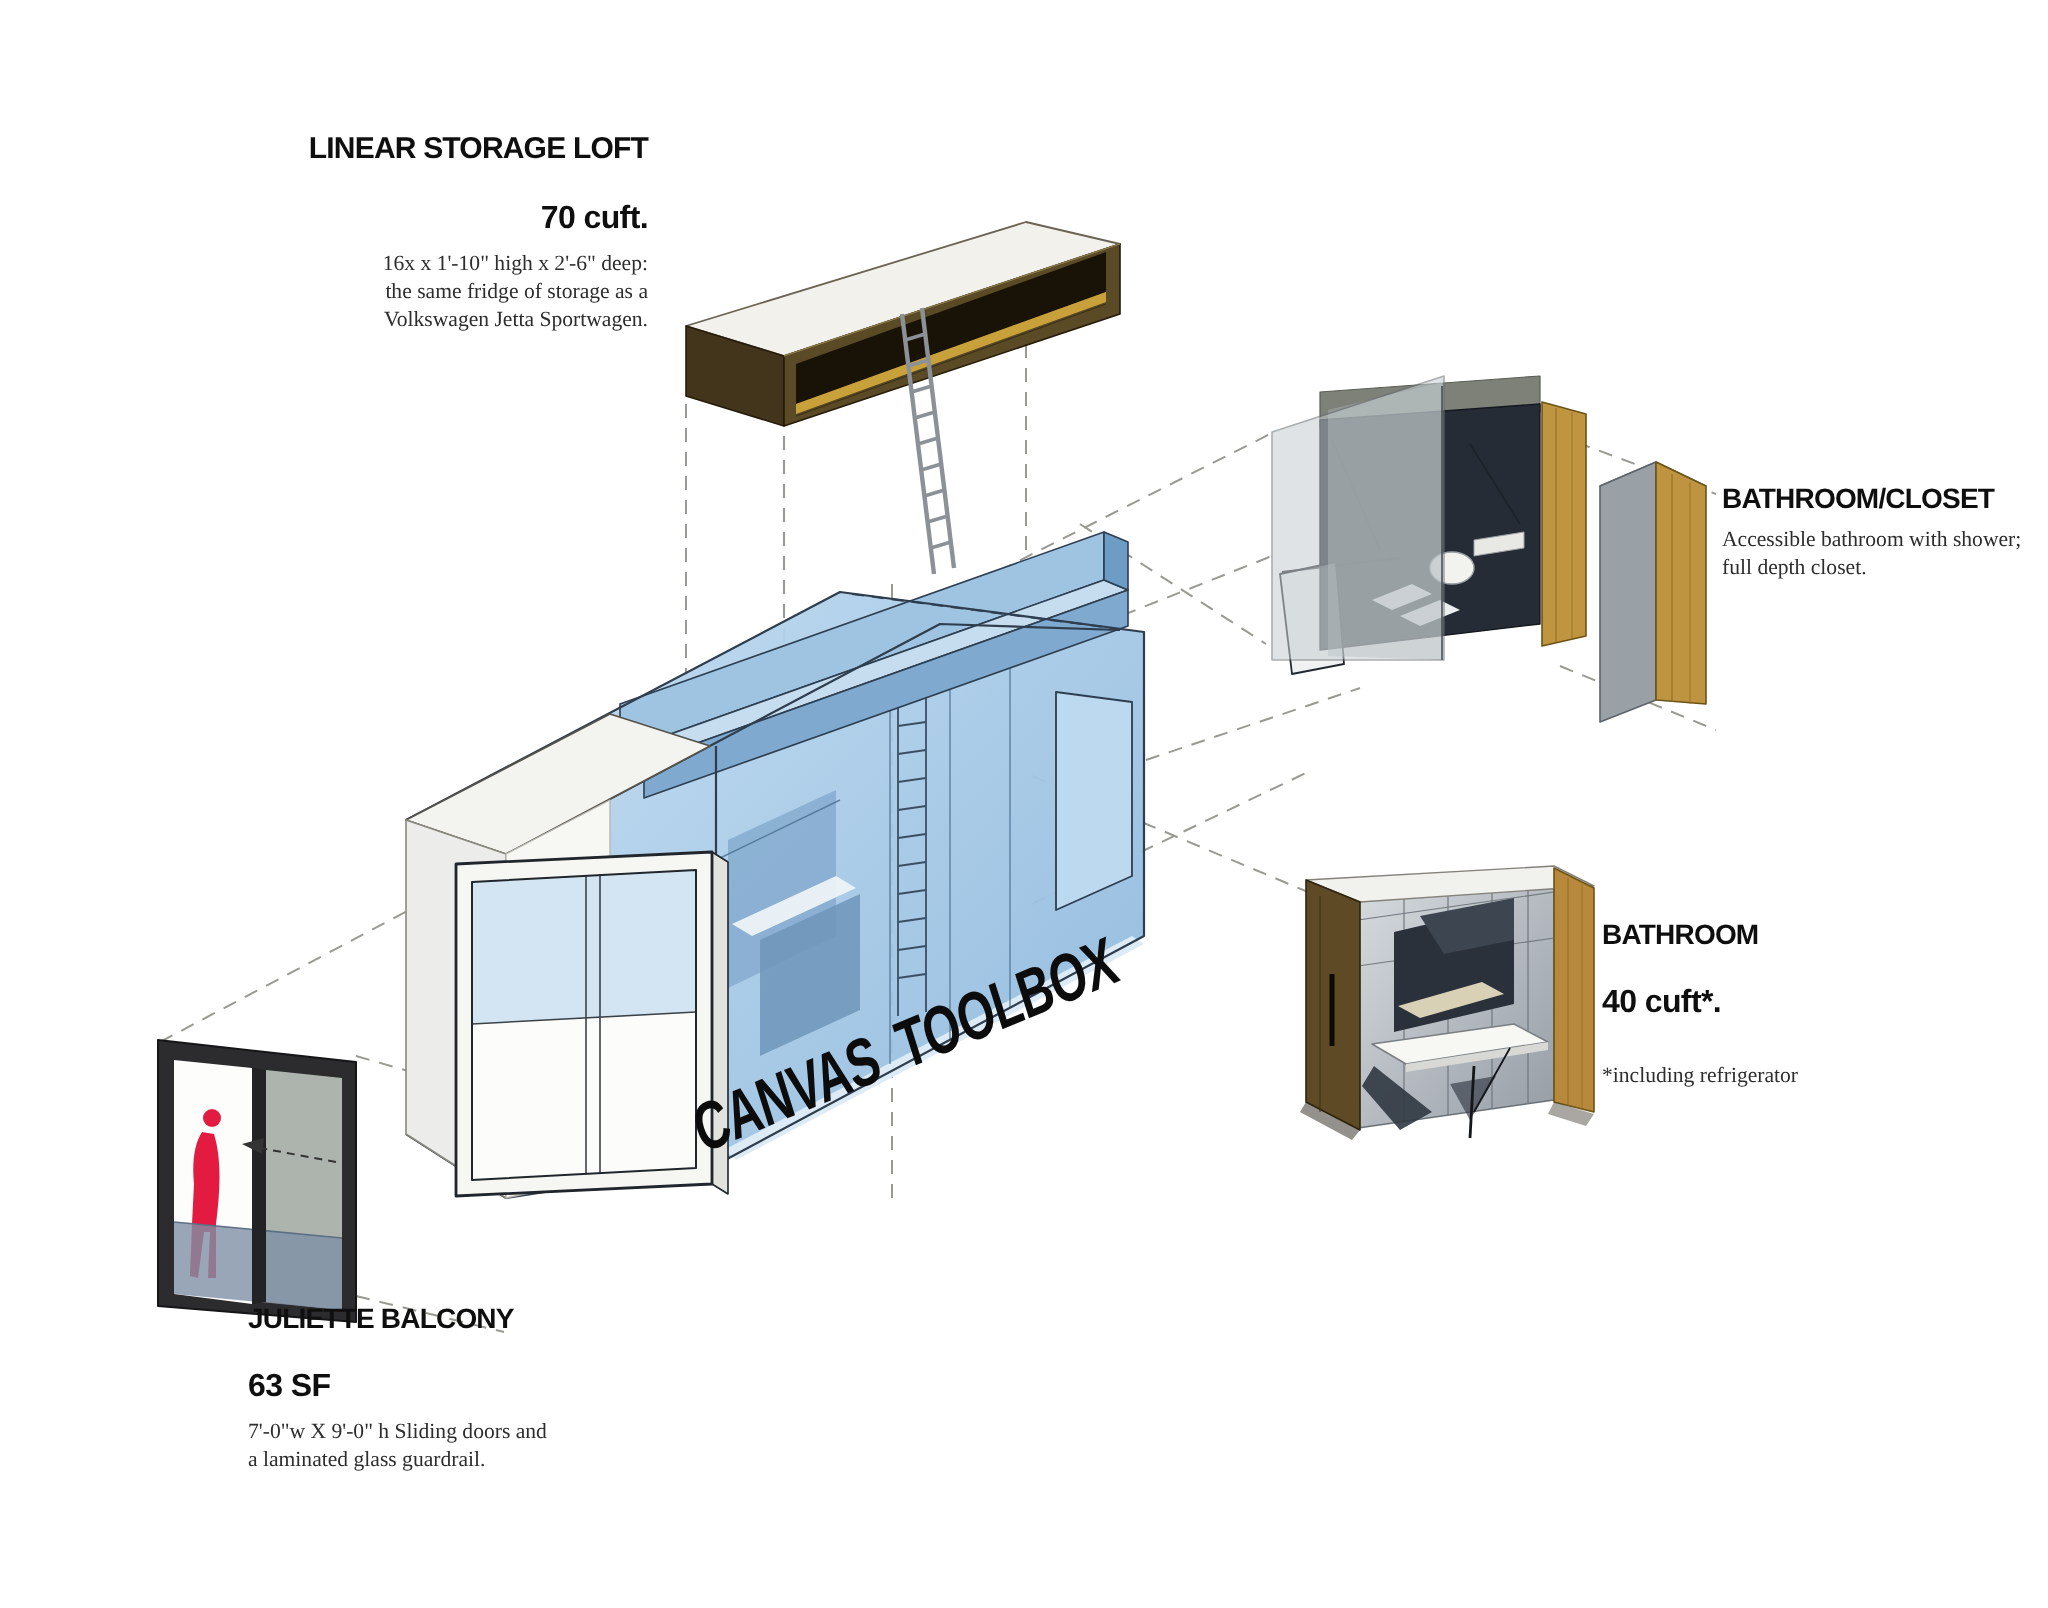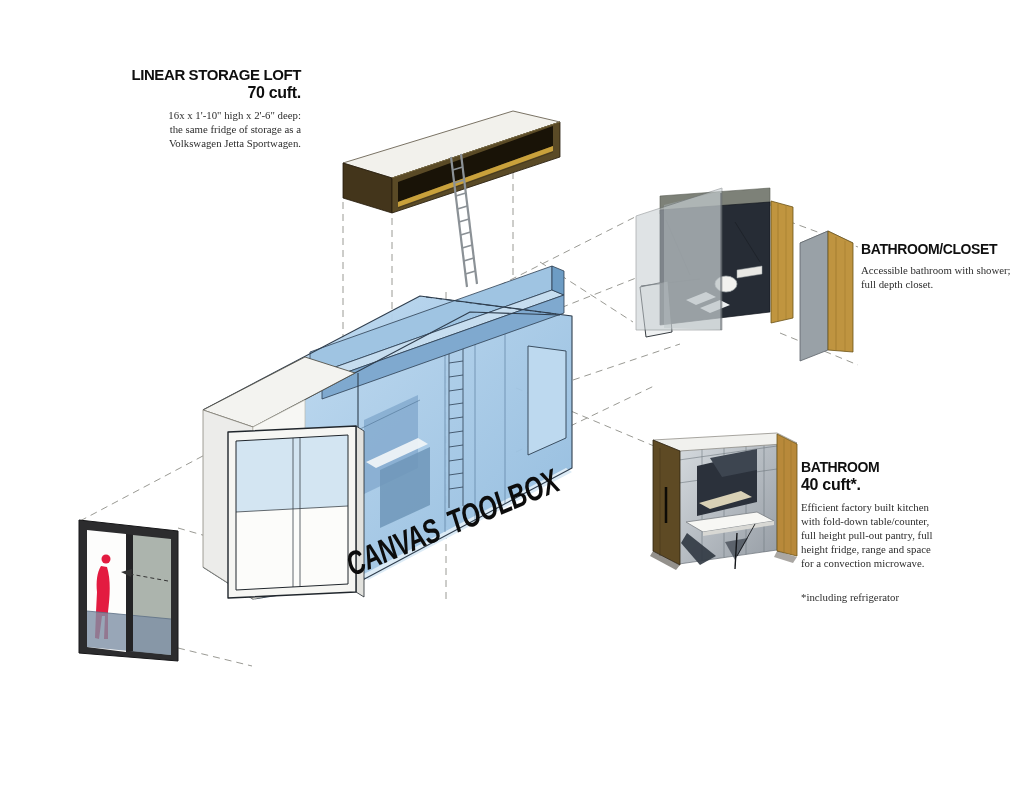--- a/index.html
+++ b/index.html
@@ -1,26 +1,26 @@
 <!DOCTYPE html>
 <html><head>
 <meta charset="utf-8">
 <style>
   html,body{margin:0;padding:0;background:#fff;}
   .stage{position:relative;width:1024px;height:804px;background:#ffffff;overflow:hidden;
          font-family:"Liberation Sans",sans-serif;}
   svg.art{position:absolute;left:0;top:0;}
   .callout{position:absolute;color:#161616;}
   .co-head{font-weight:700;font-size:14px;letter-spacing:-0.4px;line-height:1.15;color:#0f0f0f;}
-  .co-val{font-weight:700;font-size:16px;letter-spacing:-0.3px;line-height:1.1;margin-top:1px;color:#0f0f0f;}
+  .co-val{font-weight:700;font-size:16px;letter-spacing:-0.3px;line-height:1.1;margin-top:18px;color:#0f0f0f;}
   .co-body{font-family:"Liberation Serif",serif;font-size:10.8px;line-height:1.3;color:#2d2d2d;margin-top:6px;}
   .co-line{font-family:"Liberation Serif",serif;font-size:10.8px;line-height:1.3;color:#2d2d2d;}
   .foot{margin-top:20px;}
   .right{text-align:right;}
-  .storage{left:127px;top:66px;width:174px;}
+  .storage{left:150px;top:66px;width:174px;}
   .storage .co-head{font-size:15px;}
   .bath{left:861px;top:241px;width:170px;}
   .kitch{left:801px;top:459px;width:134px;}
   .balc{left:124px;top:651px;width:172px;}
   .title{position:absolute;left:354px;top:549px;font-weight:700;font-size:31px;
          letter-spacing:-0.5px;color:#0c0c0c;white-space:nowrap;word-spacing:7px;
          transform-origin:0 100%;
          transform:rotate(-22.5deg) skewX(-5deg) scale(0.78,1.08);}
 </style>
 </head>
@@ -255,18 +255,25 @@
   <div class="co-head">BATHROOM/CLOSET</div>
   <div class="co-body">
     <div class="co-line">Accessible bathroom with shower;</div>
     <div class="co-line">full depth closet.</div>
   </div>
 </div>
 
 <div class="callout kitch">
   <div class="co-head">BATHROOM</div>
   <div class="co-val">40 cuft*.</div>
-  <div class="co-body">Efficient factory built kitchen with fold-down table/counter, full height pull-out pantry, full height fridge, range and space for a convection microwave.</div>
   <div class="co-body foot">*including refrigerator</div>
 </div>
 
+<div class="callout balc">
+  <div class="co-head">JULIETTE BALCONY</div>
+  <div class="co-val">63 SF</div>
+  <div class="co-body">
+    <div class="co-line">7'-0"w X 9'-0" h Sliding doors and</div>
+    <div class="co-line">a laminated glass guardrail.</div>
+  </div>
+</div>
 
 </div>
 
 </body></html>

